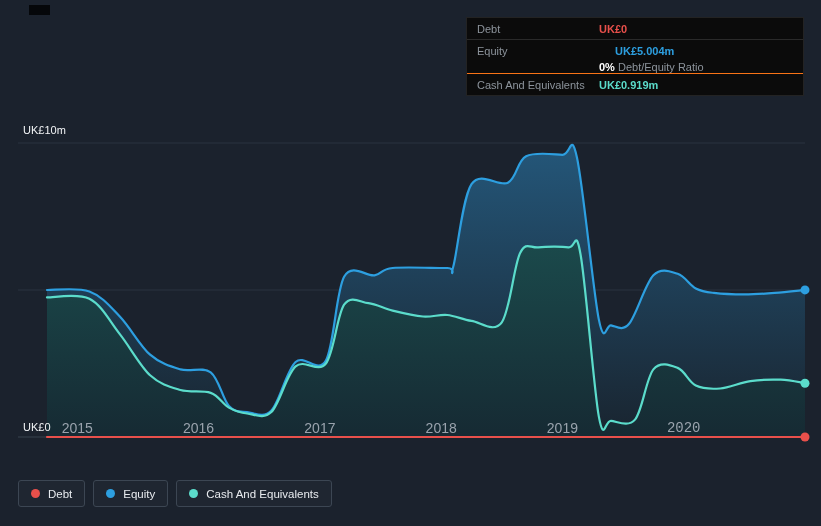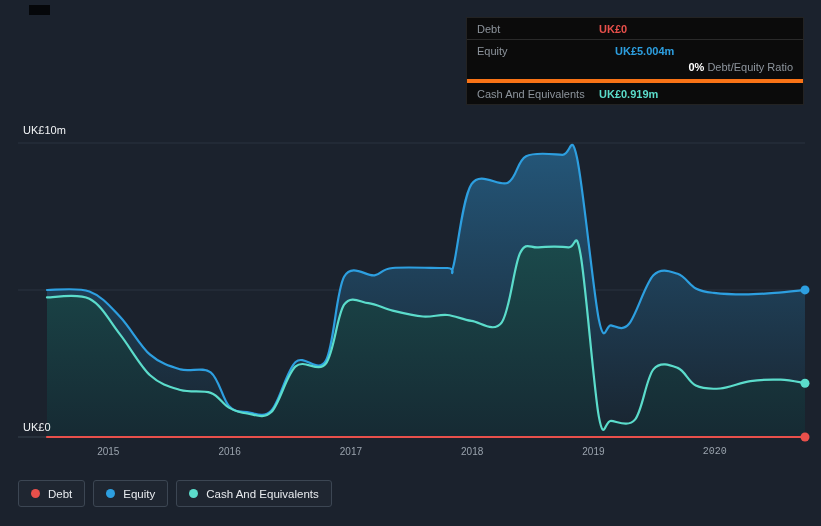--- a/index.html
+++ b/index.html
@@ -36,26 +36,25 @@
     position: absolute;
     left: 23px;
     color: #f2f4f6;
     font-size: 11px;
     z-index: 2;
   }
   .y-label.top { top: 124px; }
   .y-label.bottom { top: 421px; }
   .x-tick {
     position: absolute;
-    top: 446px;
+    top: 420px;
     transform: translateX(-50%);
     color: #9aa3ad;
-    font-size: 10px;
+    font-size: 14px;
     z-index: 2;
-    margin-left: 31px;
   }
   .tooltip {
     position: absolute;
     left: 466px;
     top: 17px;
     width: 338px;
     background: #0b0b0b;
     border: 1px solid #232323;
     color: #ffffff;
     font-size: 11px;
@@ -75,23 +74,22 @@
     padding: 5px 10px 4px;
   }
   .tt-row.bordered { border-bottom: 1px solid #2a2a2a; }
   .tt-label {
     width: 122px;
     flex: 0 0 122px;
     color: #8d949c;
   }
   .tt-value { font-weight: 700; }
   .tt-sub {
-    padding: 0 10px 6px 132px;
-    border-bottom: 4px solid #f97316;
-    text-align: right;
+    padding: 0 10px 0 132px;
+    border-bottom: 1px solid #f97316;
   }
   .tt-sub .pct { color: #ffffff; font-weight: 700; }
   .tt-sub .rest { color: #8d949c; }
   .legend {
     position: absolute;
     left: 18px;
     top: 480px;
     display: flex;
     gap: 8px;
     z-index: 5;

